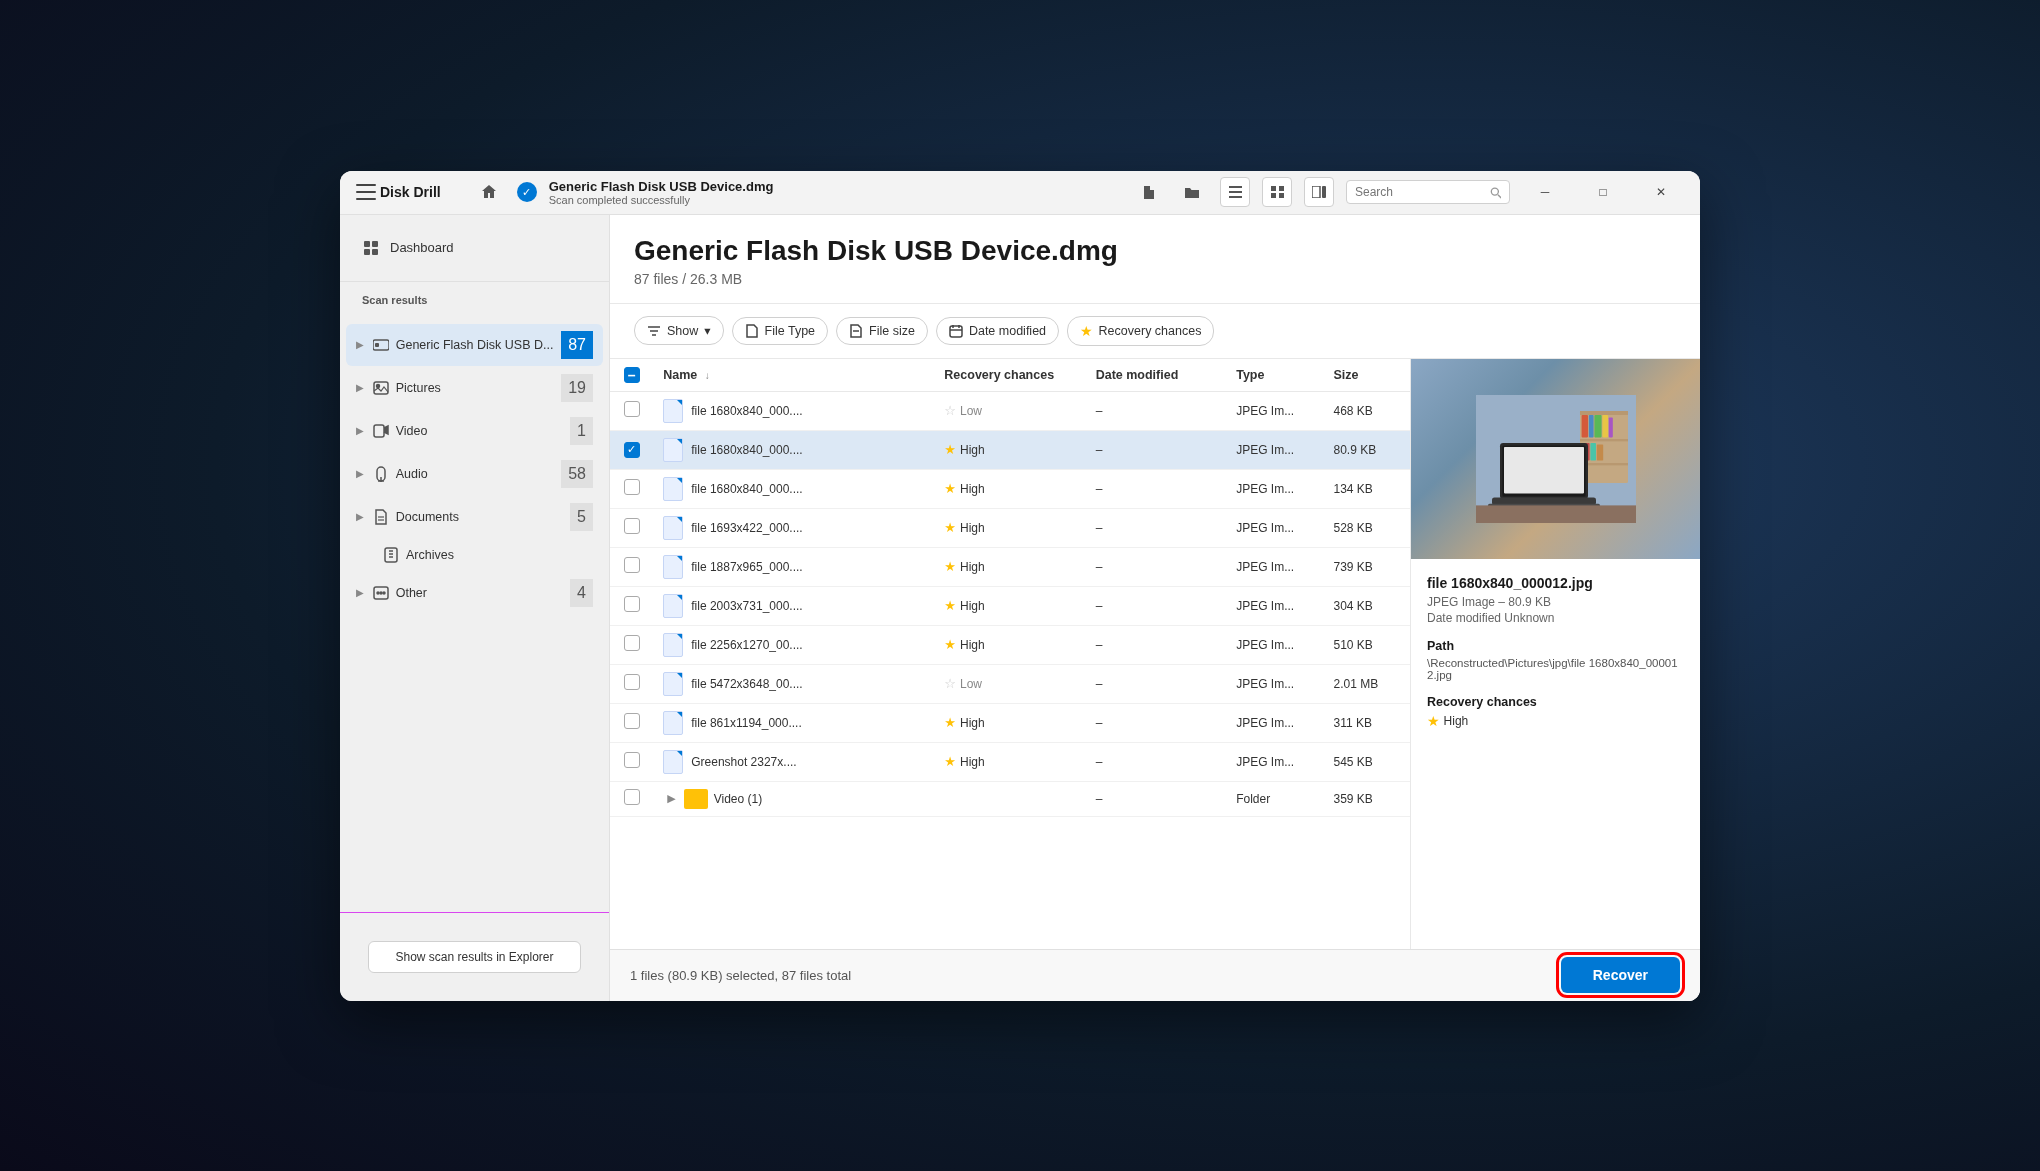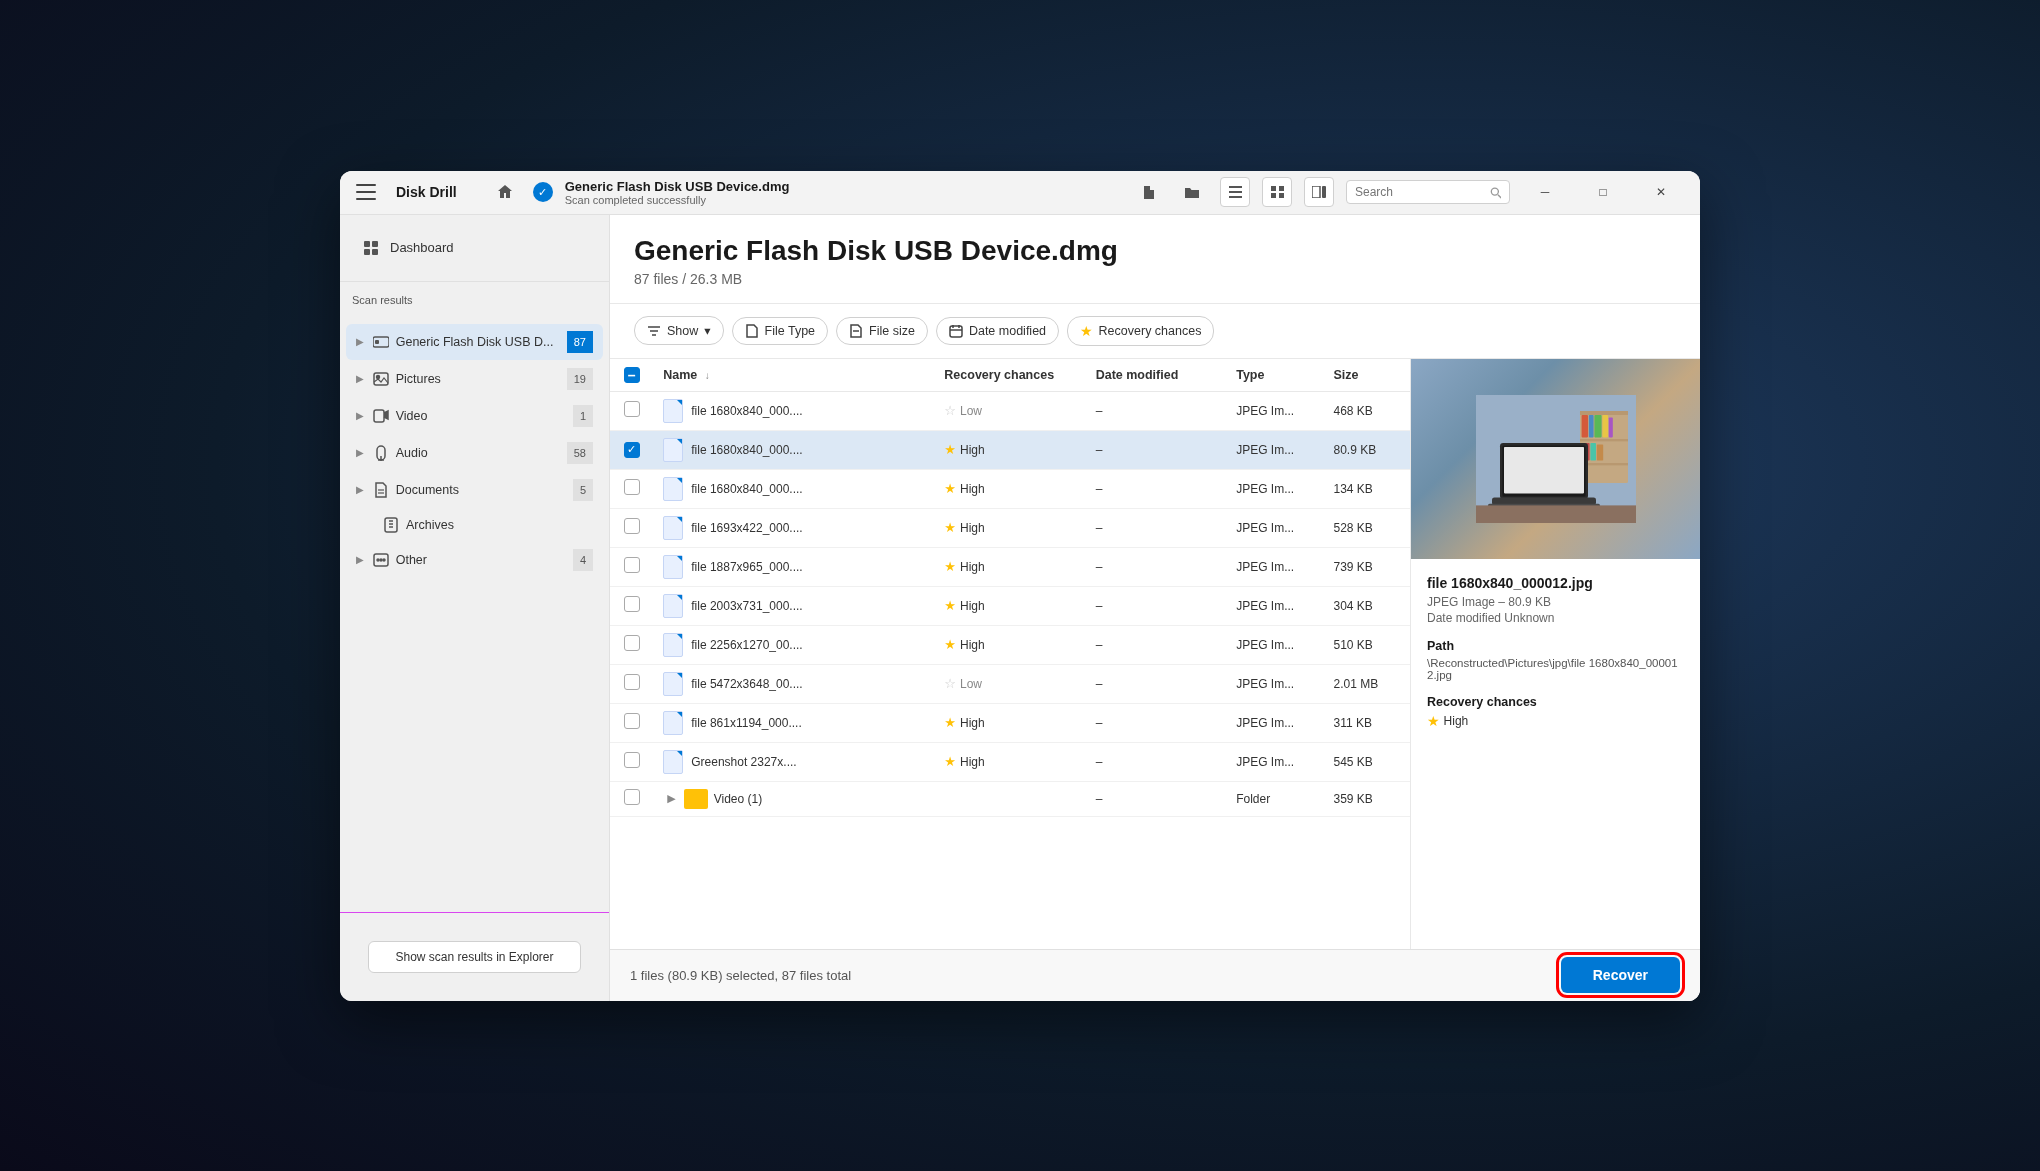--- a/index.html
+++ b/index.html
@@ -35,21 +35,21 @@
       display: flex;
       align-items: center;
       padding: 0 16px;
       gap: 12px;
       border-bottom: 1px solid #e0e0e0;
       flex-shrink: 0;
     }
     .title-bar-left {
       display: flex;
       align-items: center;
-      gap: 20px;
+      gap: 4px;
       justify-content: space-between;
     }
     .hamburger-icon {
       width: 20px;
       height: 16px;
       display: flex;
       flex-direction: column;
       justify-content: space-between;
       cursor: pointer;
     }
@@ -181,24 +181,25 @@
     .nav-icon {
       width: 18px;
       height: 18px;
       display: flex;
       align-items: center;
       justify-content: center;
       flex-shrink: 0;
     }
     .sidebar-section-title {
       font-size: 11px;
-      font-weight: 400;
+      font-weight: 700;
       color: #555;
       padding: 12px 12px 17px;
       text-transform: none;
+      margin-left: 10px;
     }
     .scan-results-list {
       flex: 1;
       overflow-y: auto;
     }
     .scan-item {
       display: flex;
       align-items: center;
       padding: 7px 10px;
       cursor: pointer;
@@ -216,21 +217,21 @@
       align-items: center;
       justify-content: center;
       flex-shrink: 0;
       color: #555;
     }
     .scan-item-label { flex: 1; }
     .scan-item-count {
       background: #e0e0e0;
       border-radius: 0;
       padding: 5px 7px;
-      font-size: 11px;
+      font-size: 16px;
       color: #555;
     }
     .scan-item-count.active-count {
       background: #0078d4;
       color: white;
     }
     .chevron {
       font-size: 10px;
       color: #888;
       margin-right: 2px;

